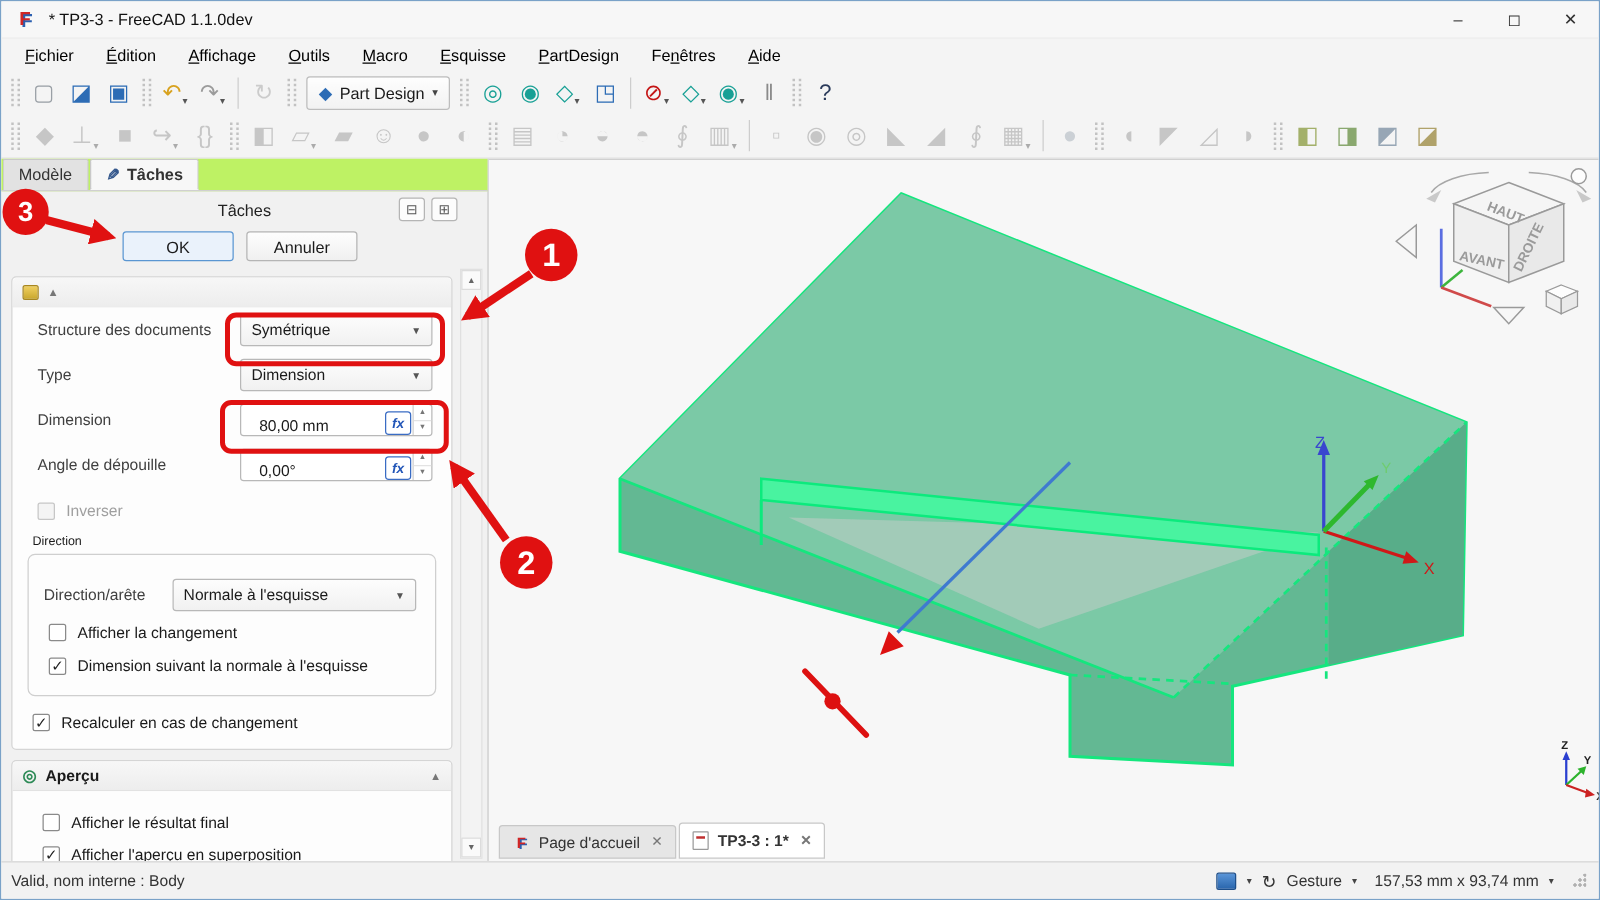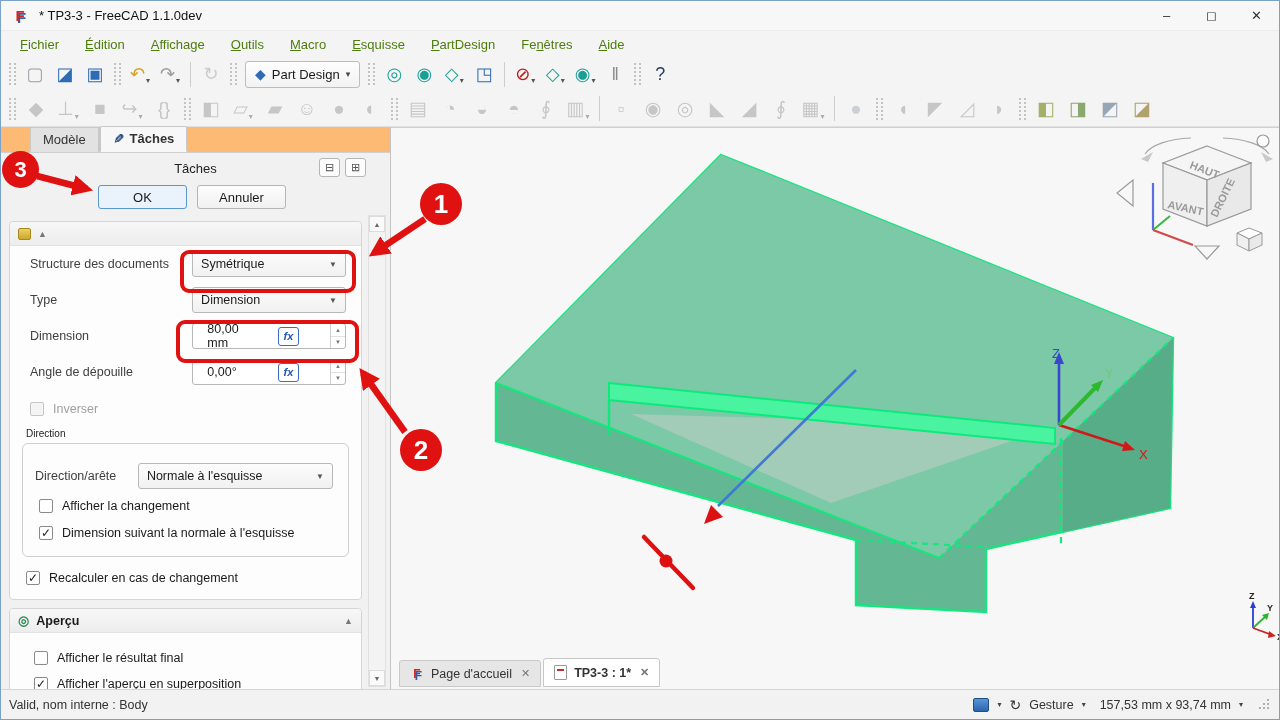--- a/index.html
+++ b/index.html
@@ -12,21 +12,21 @@
     display:flex;align-items:center;border-bottom:1px solid #ececec;}
   .fc-logo{width:18px;height:18px;margin-left:10px;display:flex;align-items:center;justify-content:center;
     font-weight:bold;font-size:15px;color:#d02525;text-shadow:1.5px 1.5px 0 #2a5fb0;}
   .title-text{margin-left:10px;font-size:13px;color:#111;}
   .win-controls{margin-left:auto;display:flex;height:100%;}
   .win-btn{width:45px;height:100%;display:flex;align-items:center;justify-content:center;
     font-size:13px;color:#333;}
   
   .menubar{position:absolute;left:0;top:30px;width:100%;height:26px;background:#f4f4f4;
     display:flex;align-items:center;padding-left:6px;}
-  .menu-item{padding:3px 13px;color:#4d7c0f;}
+  .menu-item{padding:3px 13px;color:#000000;}
   .menu-item u{text-decoration:underline;}
   
   .toolbar{position:absolute;left:0;width:100%;display:flex;align-items:center;padding-left:4px;background:#f4f4f4;}
   #toolbar1{top:56px;height:34px;}
   #toolbar2{top:90px;height:36px;border-bottom:1px solid #e0e0e0;}
   .tb-btn{width:28px;height:28px;display:flex;align-items:center;justify-content:center;
     border-radius:3px;margin:0 1px;position:relative;}
   .tb-btn .glyph{font-size:18px;line-height:1;}
   #toolbar2 .tb-btn{width:30px;height:30px;}
   #toolbar2 .tb-btn .glyph{font-size:19px;}
@@ -34,21 +34,21 @@
   .tb-caret{font-size:8px;color:#555;margin-left:1px;align-self:flex-end;padding-bottom:3px;}
   .tb-handle{width:7px;height:22px;margin:0 4px;border-left:2px dotted #c2c2c2;border-right:2px dotted #c2c2c2;}
   .tb-sep{width:1px;height:25px;background:#cdcdcd;margin:0 5px;}
   .wb-btn{display:flex;align-items:center;gap:6px;border:1px solid #bdbdbd;border-radius:3px;
     background:linear-gradient(#fefefe,#f2f2f2);padding:3px 9px;margin:0 4px;height:27px;}
   .wb-btn .glyph{font-size:14px;color:#2d6cb5;}
   .wb-caret{font-size:9px;color:#444;}
   
   .panel{position:absolute;left:0;top:126px;width:390px;bottom:30px;background:#f1f1f1;
     border-right:1px solid #c4c4c4;}
-  .panel-tabs{display:flex;height:26px;align-items:flex-end;background:#fdba74;border-bottom:1px solid #d0d0d0;padding-left:28px;}
+  .panel-tabs{display:flex;height:26px;background:#bef264;border-bottom:1px solid #d0d0d0;}
   .ptab{padding:4px 12px 5px 12px;border:1px solid #c9c9c9;border-bottom:none;background:#e2e2e2;
     margin-left:1px;font-size:13px;color:#333;border-radius:2px 2px 0 0;}
   .ptab.active{background:#f7f7f7;font-weight:bold;border-bottom:1px solid #f7f7f7;display:flex;gap:6px;align-items:center;}
   .pen-ic{color:#34578c;font-size:13px;transform:rotate(90deg);display:inline-block;}
   .panel-head{position:relative;height:30px;display:flex;align-items:center;justify-content:center;}
   .panel-head .htitle{font-size:13px;color:#222;}
   .phead-btns{position:absolute;right:24px;top:5px;display:flex;gap:5px;}
   .phb{width:21px;height:19px;border:1px solid #b5b5b5;border-radius:3px;background:#fcfcfc;
     display:flex;align-items:center;justify-content:center;font-size:11px;color:#555;}
   .okrow{display:flex;gap:10px;padding-left:97px;height:26px;margin-top:2px;}
@@ -65,21 +65,21 @@
   .pad-ic{width:13px;height:12px;background:linear-gradient(#f0d060,#caa82e);border:1px solid #a8871f;border-radius:2px;}
   .mag-ic{font-size:13px;color:#2e8b57;font-weight:bold;}
   .prow{display:flex;align-items:center;height:36px;padding:0 15px 0 20px;}
   .prow:first-of-type{margin-top:8px;}
   .plabel{width:167px;font-size:12.5px;color:#404040;}
   .combo{width:158px;height:26px;border:1px solid #b8b8b8;border-radius:3px;
     background:linear-gradient(#fdfdfd,#f1f1f1);display:flex;align-items:center;padding:0 8px;}
   .combo .cval{flex:1;font-size:12.5px;}
   .combo .caret{font-size:8px;color:#555;}
   .spinfield{width:158px;height:26px;border:1px solid #b8b8b8;border-radius:3px;background:#fff;
-    display:flex;align-items:center;gap:30px;}
+    display:flex;align-items:flex-end;}
   .spin-text{flex:1;padding-left:14px;font-size:12.5px;}
   .fx-btn{width:21px;height:19px;border:1px solid #3a6cc4;border-radius:3px;color:#2457b8;
     font-style:italic;font-weight:bold;font-size:11px;background:#fff;display:flex;align-items:center;
     justify-content:center;margin-right:1px;}
   .spin-col{width:15px;height:24px;border-left:1px solid #d0d0d0;display:flex;flex-direction:column;}
   .spin-col span{flex:1;display:flex;align-items:center;justify-content:center;font-size:6px;color:#777;}
   .spin-col span:first-child{border-bottom:1px solid #e3e3e3;}
   .cbrow{display:flex;align-items:center;gap:9px;padding-left:20px;height:26px;font-size:12.5px;}
   .cb{width:14px;height:14px;border:1px solid #8a8a8a;border-radius:2px;background:#fff;
     display:inline-flex;align-items:center;justify-content:center;font-size:12px;color:#222;flex:none;}

